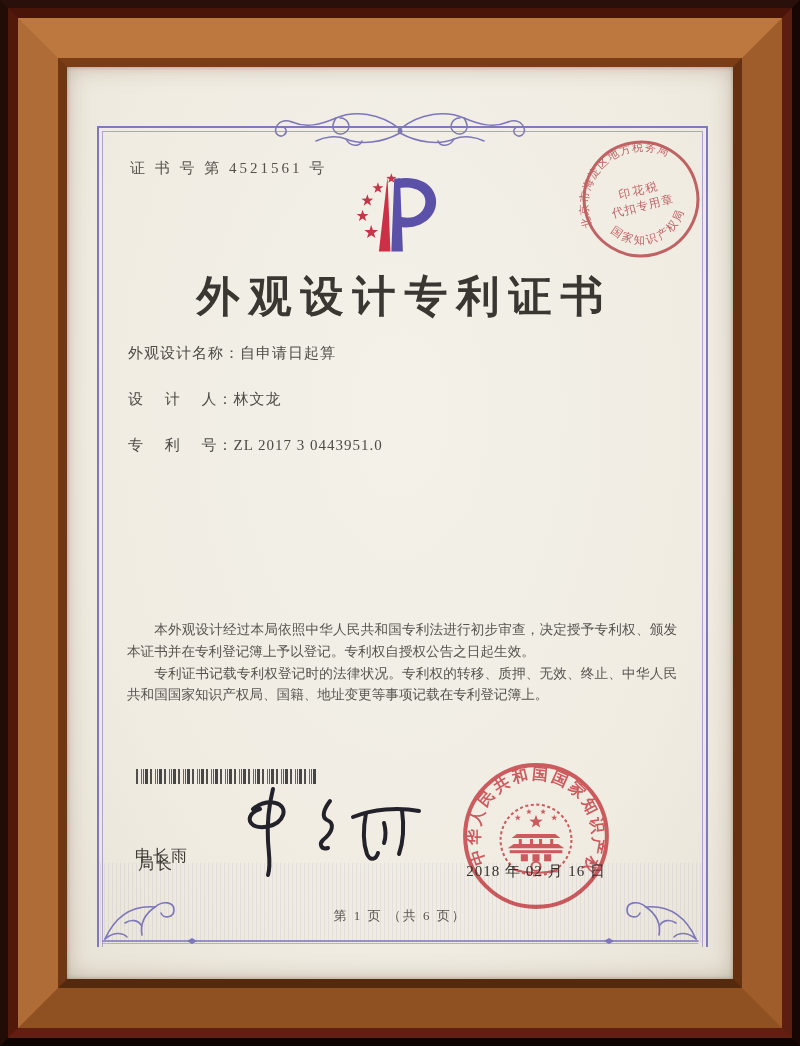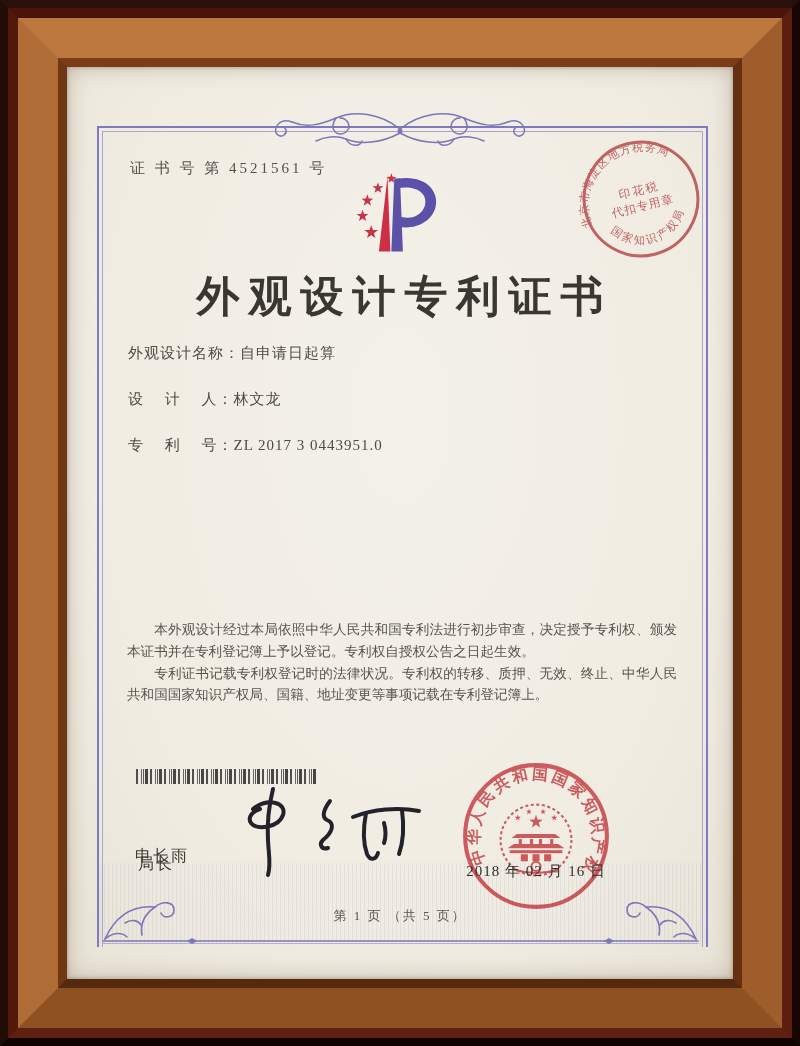--- a/index.html
+++ b/index.html
@@ -168,21 +168,21 @@
           <rect x="-26" y="8" width="52" height="3" stroke="none"></rect>
           <rect x="-15" y="12" width="7" height="7" stroke="none"></rect>
           <rect x="-3.5" y="12" width="7" height="7" stroke="none"></rect>
           <rect x="8" y="12" width="7" height="7" stroke="none"></rect>
           <circle cx="0" cy="24" r="4.5" fill="none" stroke-width="2"></circle>
           <path d="M-22,27 Q0,34 22,27" fill="none" stroke-width="2"></path>
         </g>
       </svg>
       <div class="seal-date">2018 年 02 月 16 日</div>
 
-      <div class="footer">第 1 页 （共 5 页）</div>
+      <div class="footer">第 1 页 （共 6 页）</div>
 
       <svg class="flourish-bottom" viewBox="0 0 611 62">
         <g stroke="#7d76ba" fill="none" stroke-width="1.6" stroke-linecap="round">
           <path d="M8,52 L603,52"></path>
           <path d="M8,54.5 L603,54.5" stroke-width="0.8" opacity="0.6"></path>
           <g>
             <path d="M10,50 C20,28 36,16 60,18 C50,25 45,35 47,46"></path>
             <path d="M60,18 C68,11 79,13 79,21 C79,29 68,30 66,24"></path>
             <path d="M10,50 C18,43 27,43 32,48"></path>
             <path d="M30,34 C36,30 43,31 46,36"></path>

